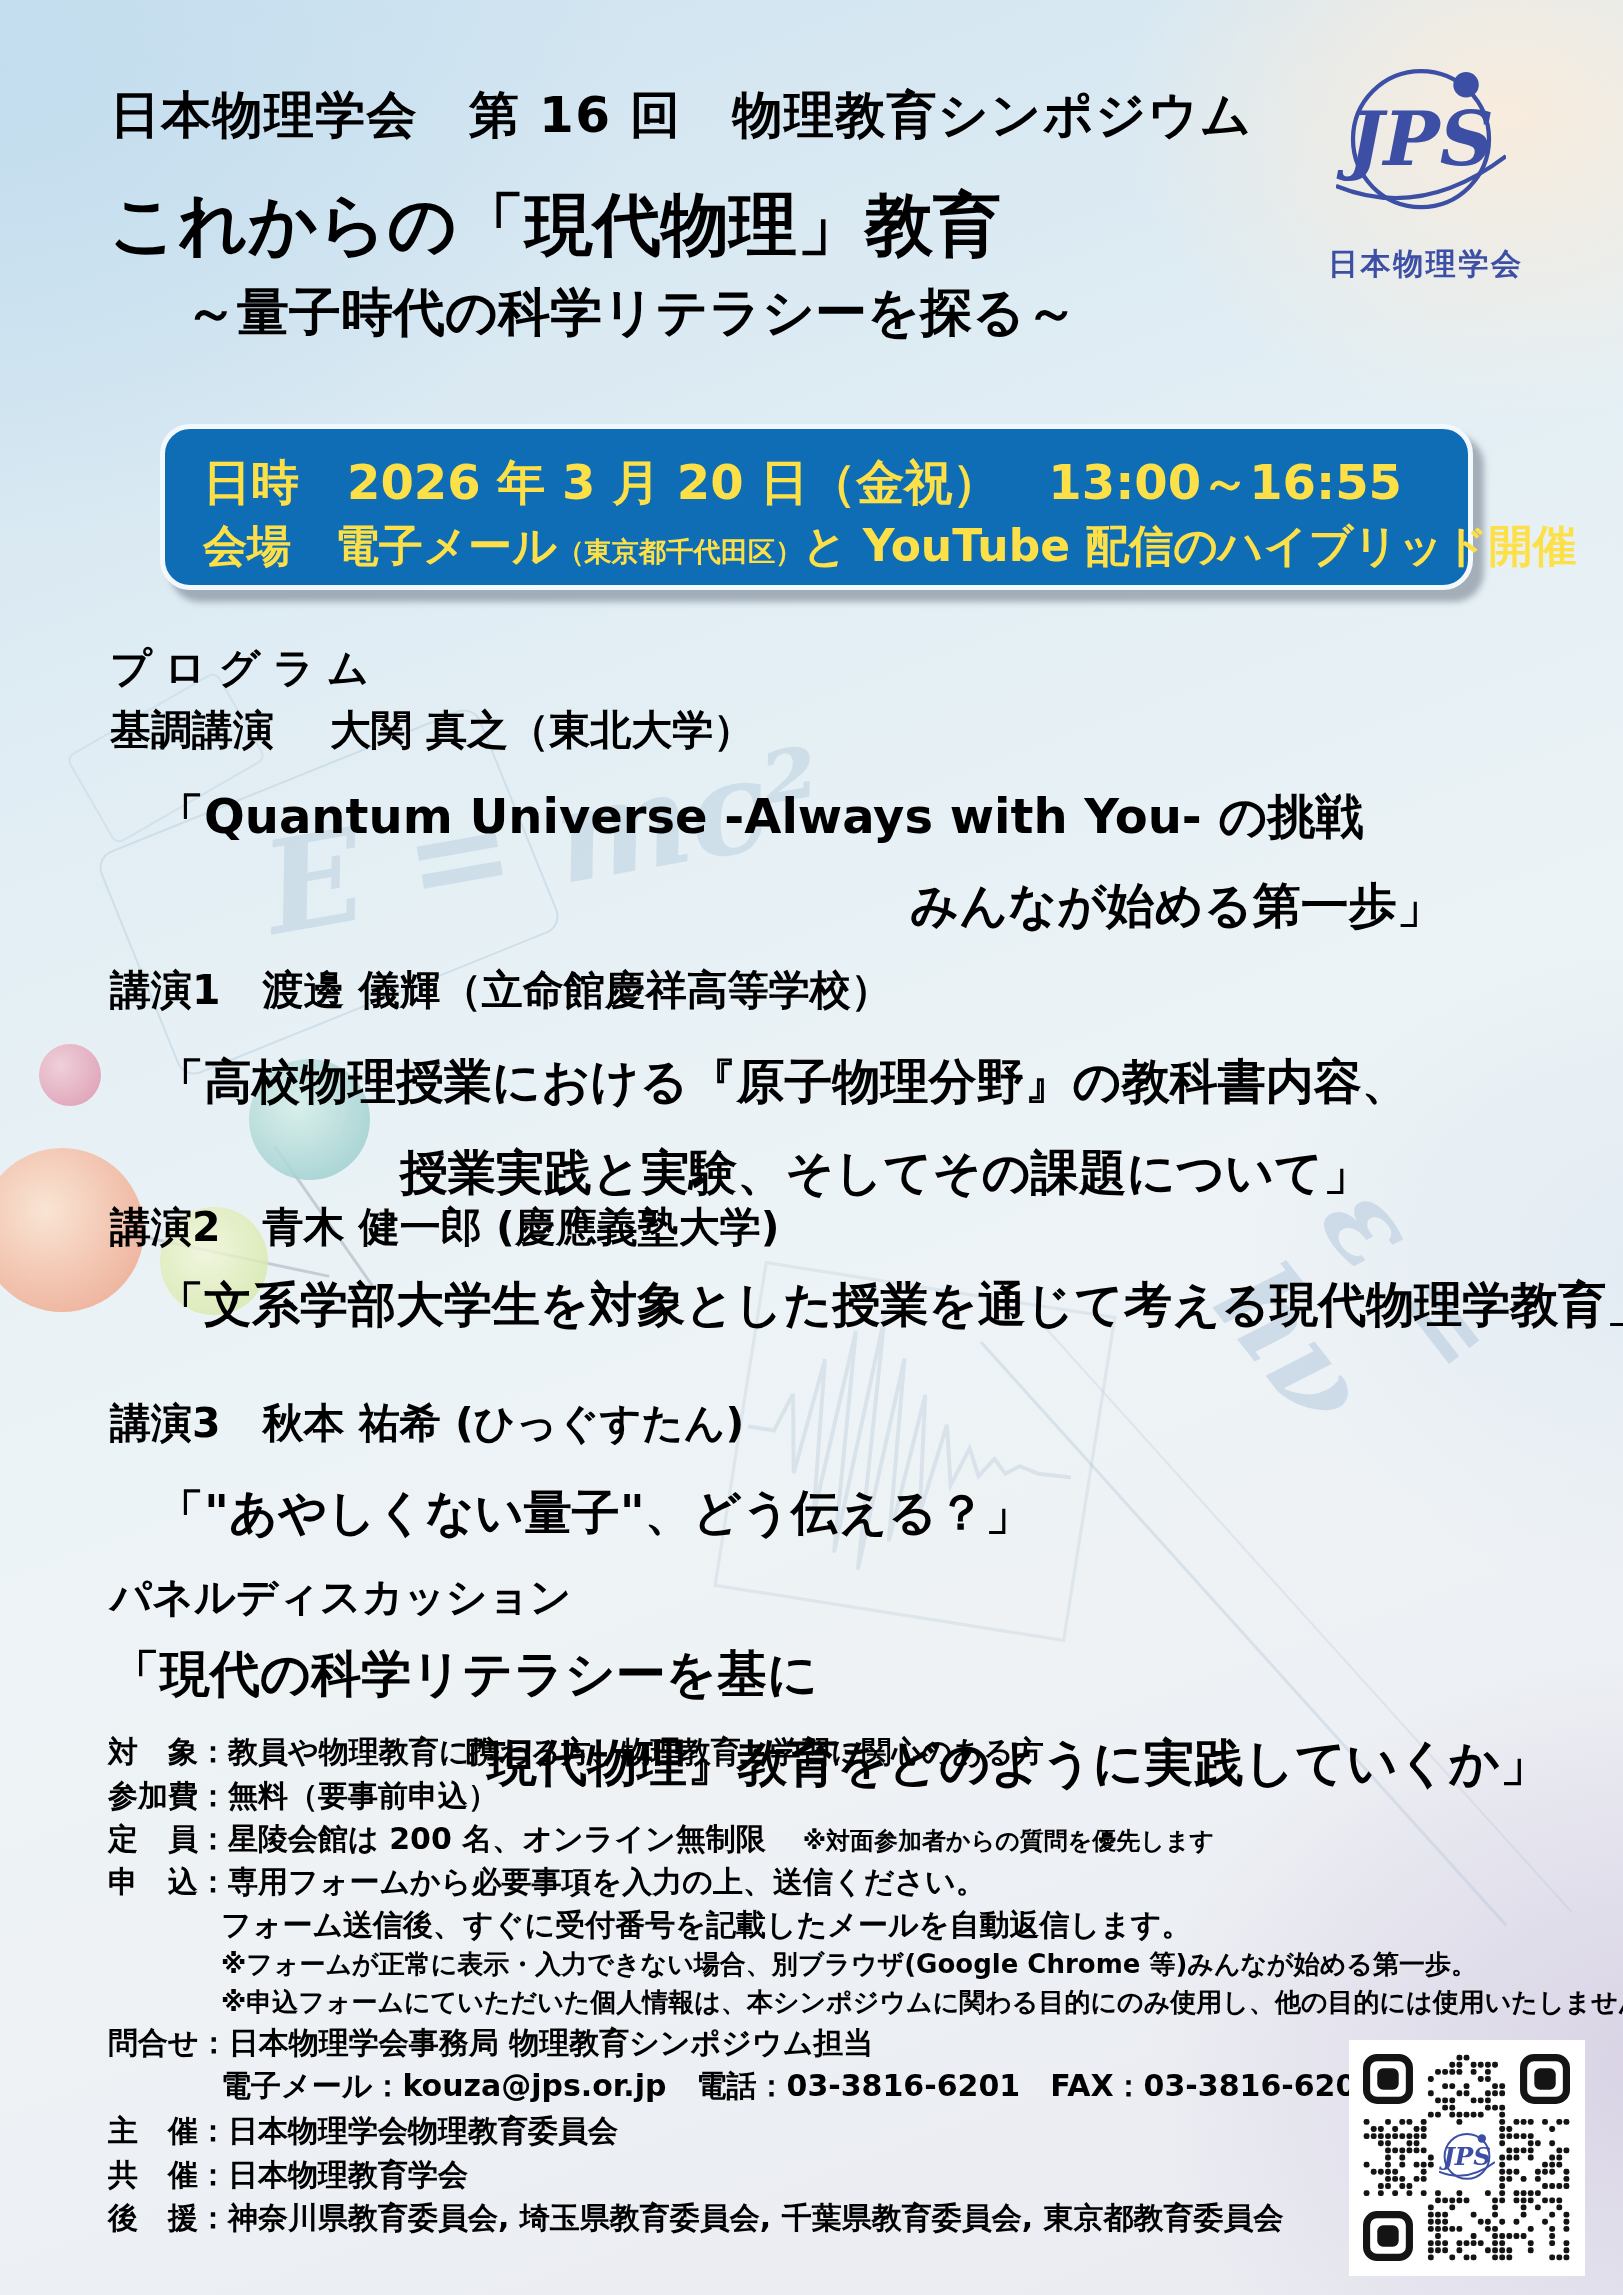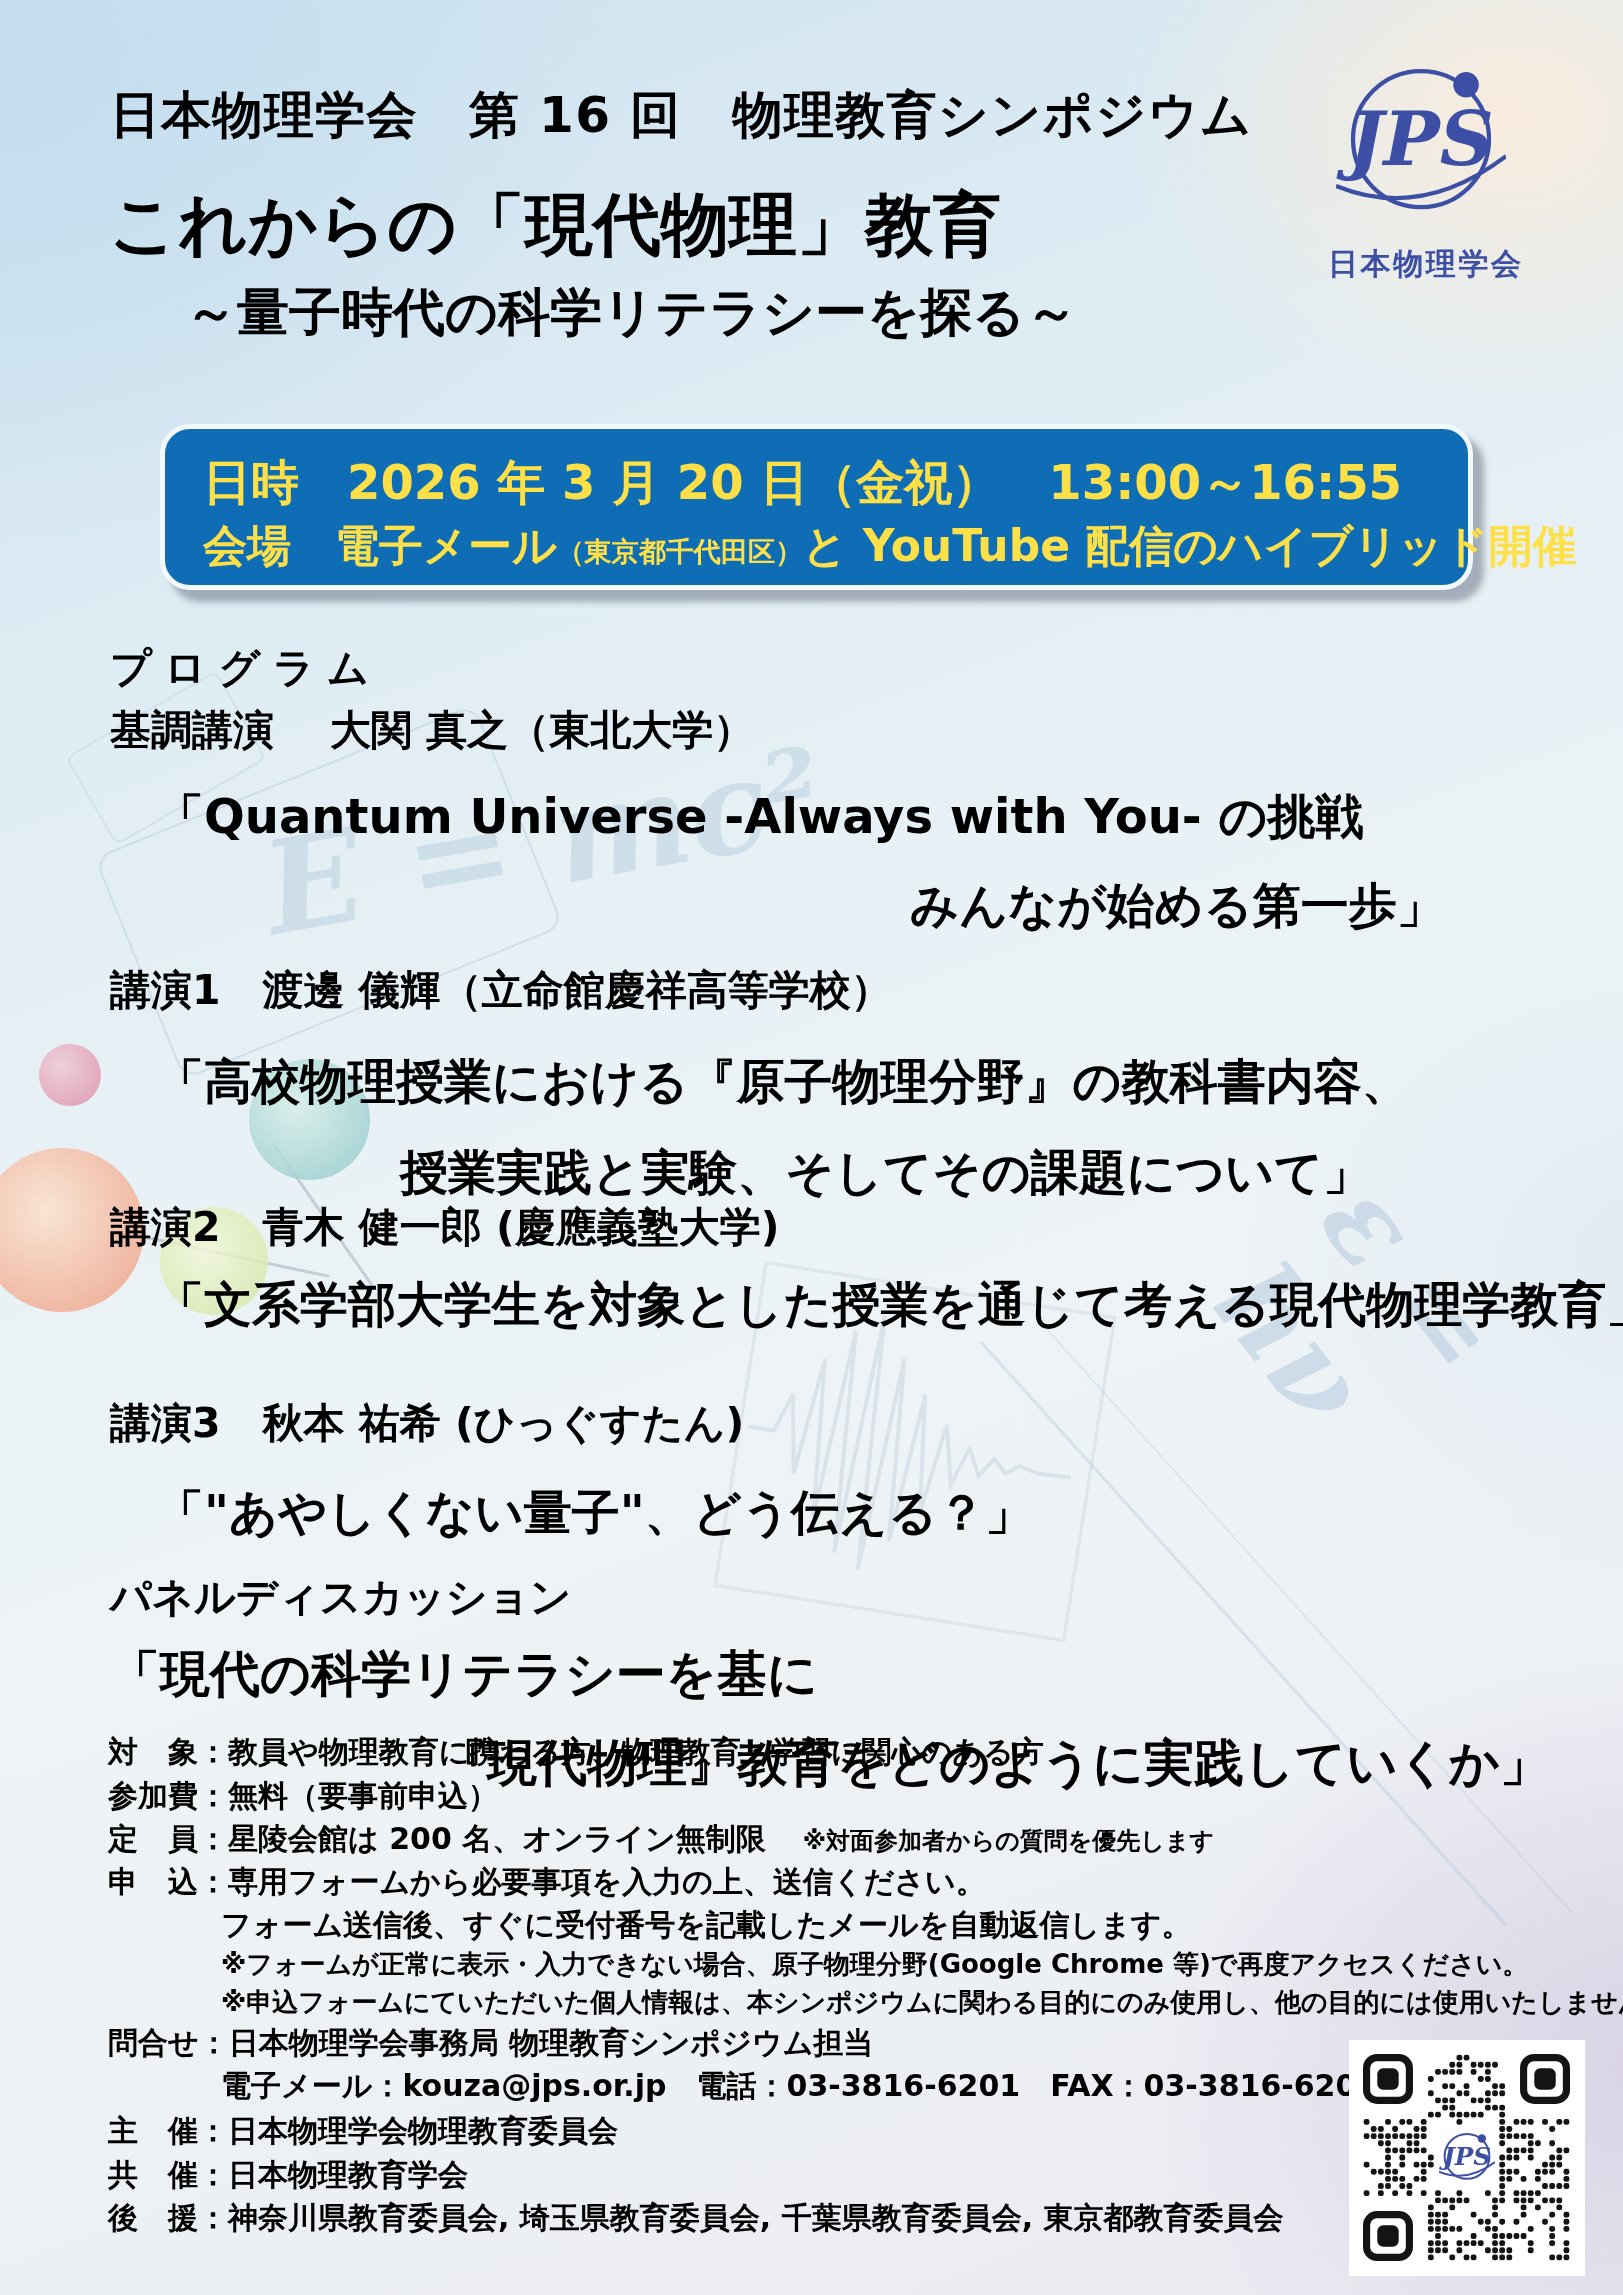--- a/index.html
+++ b/index.html
@@ -115,21 +115,21 @@
   <div class="abs" style="left:108px;top:1779px;font-size:30px;">
     <span class="detail-label">参加費：</span><span>無料（要事前申込）</span>
   </div>
   <div class="abs" style="left:108px;top:1822px;font-size:30px;">
     <span class="detail-label">定　員：</span><span>星陵会館は 200 名、オンライン無制限</span><span class="note-small" style="margin-left:37px;">※対面参加者からの質問を優先します</span>
   </div>
   <div class="abs" style="left:108px;top:1865px;font-size:30px;">
     <span class="detail-label">申　込：</span><span>専用フォームから必要事項を入力の上、送信ください。</span>
   </div>
   <div class="abs" style="left:221px;top:1908px;font-size:30px;">フォーム送信後、すぐに受付番号を記載したメールを自動返信します。</div>
-  <div class="abs" style="left:221px;top:1950px;font-size:26px;">※フォームが正常に表示・入力できない場合、原子物理分野(Google Chrome 等)で再度アクセスください。</div>
+  <div class="abs" style="left:221px;top:1950px;font-size:26px;">※フォームが正常に表示・入力できない場合、別ブラウザ(Google Chrome 等)みんなが始める第一歩。</div>
   <div class="abs" style="left:221px;top:1988px;font-size:26px;">※申込フォームにていただいた個人情報は、本シンポジウムに関わる目的にのみ使用し、他の目的には使用いたしません。</div>
   <div class="abs" style="left:108px;top:2026px;font-size:30px;">
     <span class="detail-label">問合せ：</span><span>日本物理学会事務局 物理教育シンポジウム担当</span>
   </div>
   <div class="abs" style="left:221px;top:2069px;font-size:30px;">電子メール：kouza@jps.or.jp　電話：03-3816-6201　FAX：03-3816-6208</div>
   <div class="abs" style="left:108px;top:2114px;font-size:30px;">
     <span class="detail-label">主　催：</span><span>日本物理学会物理教育委員会</span>
   </div>
   <div class="abs" style="left:108px;top:2158px;font-size:30px;">
     <span class="detail-label">共　催：</span><span>日本物理教育学会</span>

